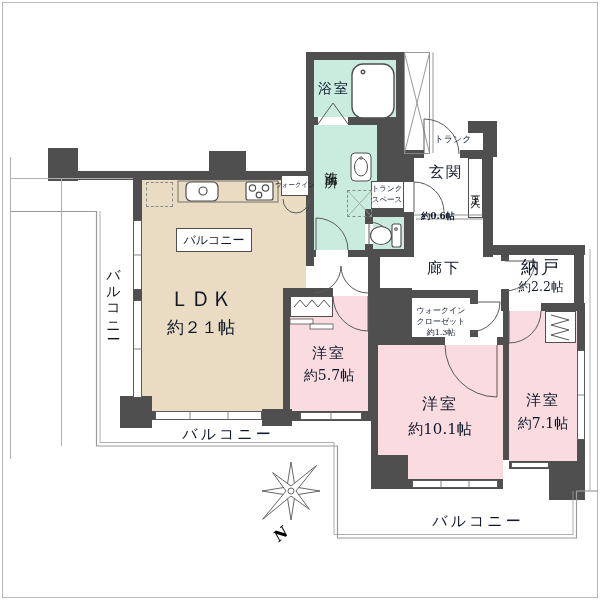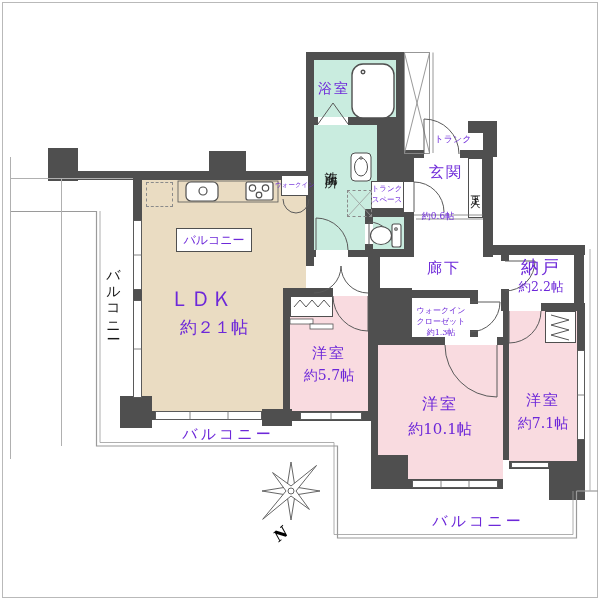--- a/index.html
+++ b/index.html
@@ -6,21 +6,21 @@
   #stage{position:relative;width:600px;height:600px;background:#fff;overflow:hidden;
          font-family:"DejaVu Serif","Liberation Serif",serif;}
   #frame{position:absolute;left:2px;top:2px;right:2px;bottom:2px;border:1px solid #b9b9b9;z-index:0;}
   .r{position:absolute;z-index:1;}
   .w{position:absolute;background:#4f4f4f;z-index:2;}
   .g{position:absolute;background:#fff;z-index:3;}
   .win{position:absolute;background:#fff;border:1px solid #5a5a5a;box-sizing:border-box;z-index:3;}
   .bx{position:absolute;background:#fff;border:1px solid #4f4f4f;box-sizing:border-box;z-index:3;}
   .dash{position:absolute;border:1px dashed #8a8a8a;box-sizing:border-box;z-index:3;}
   svg#ink{position:absolute;left:0;top:0;z-index:4;pointer-events:none;}
-  .t{position:absolute;transform:translate(-50%,-50%);color:#6d28d9;white-space:nowrap;z-index:5;
+  .t{position:absolute;transform:translate(-50%,-50%);color:#0f172a;white-space:nowrap;z-index:5;
      font-family:"DejaVu Serif","Liberation Serif",serif;line-height:1;}
   .vt{position:absolute;transform:translate(-50%,-50%);color:#151515;z-index:5;
       writing-mode:vertical-rl;text-orientation:upright;line-height:1;letter-spacing:2px;
       font-family:"DejaVu Serif","Liberation Serif",serif;white-space:nowrap;}
   .north{position:absolute;transform:translate(-50%,-50%) rotate(-40deg);font-style:italic;
          font-weight:bold;z-index:5;font-family:"DejaVu Serif","Liberation Serif",serif;}
 </style>
 </head>
 <body>
 
@@ -203,28 +203,28 @@
     </g>
 
     <g stroke="#555" stroke-width="0.9" fill="#fff">
       <polygon points="291,462 295,487 320,491 295,495 291,520 287,495 262,491 287,487"></polygon>
       <polygon points="316.5,465.5 296,491 309.4,509.4 291,496 262.7,519.3 286,491 272.6,472.6 291,486"></polygon>
       <circle cx="291" cy="491" r="3" fill="none"></circle>
     </g>
   </svg>
 
   <div class="t" style="left:201px;top:299px;font-size:21px;">ＬＤＫ</div>
-  <div class="t" style="left:214px;top:327px;font-size:17px;">約２１帖</div>
+  <div class="t" style="left:201px;top:327px;font-size:17px;">約２１帖</div>
   <div class="t" style="left:214px;top:240px;font-size:12px;">バルコニー</div>
   <div class="t" style="left:295px;top:185px;font-size:6.5px;">ウォークイン</div>
   <div class="t" style="left:334px;top:88px;font-size:14px;letter-spacing:2px;">浴室</div>
   <div class="vt" style="left:331px;top:164px;font-size:13px;">洗面所</div>
   <div class="t" style="left:387px;top:189px;font-size:7.5px;">トランク</div>
   <div class="t" style="left:387px;top:200px;font-size:7.5px;">スペース</div>
-  <div class="t" style="left:438px;top:216px;font-size:9px;">約0.6帖</div>
+  <div class="t" style="left:438px;top:216px;font-size:9px;font-weight:bold;">約0.6帖</div>
   <div class="t" style="left:446px;top:172px;font-size:15px;letter-spacing:2px;">玄関</div>
   <div class="vt" style="left:475px;top:189px;font-size:10px;letter-spacing:1px;">下足入</div>
   <div class="t" style="left:453px;top:139px;font-size:9px;">トランク</div>
   <div class="t" style="left:444px;top:268px;font-size:15px;letter-spacing:2px;">廊下</div>
   <div class="t" style="left:541px;top:267px;font-size:18px;letter-spacing:2px;">納戸</div>
   <div class="t" style="left:541px;top:287px;font-size:12.5px;">約2.2帖</div>
   <div class="t" style="left:441px;top:311px;font-size:8px;">ウォークイン</div>
   <div class="t" style="left:441px;top:322px;font-size:8px;">クローゼット</div>
   <div class="t" style="left:441px;top:333px;font-size:8px;">約1.3帖</div>
   <div class="t" style="left:329px;top:353px;font-size:15px;letter-spacing:2px;">洋室</div>

